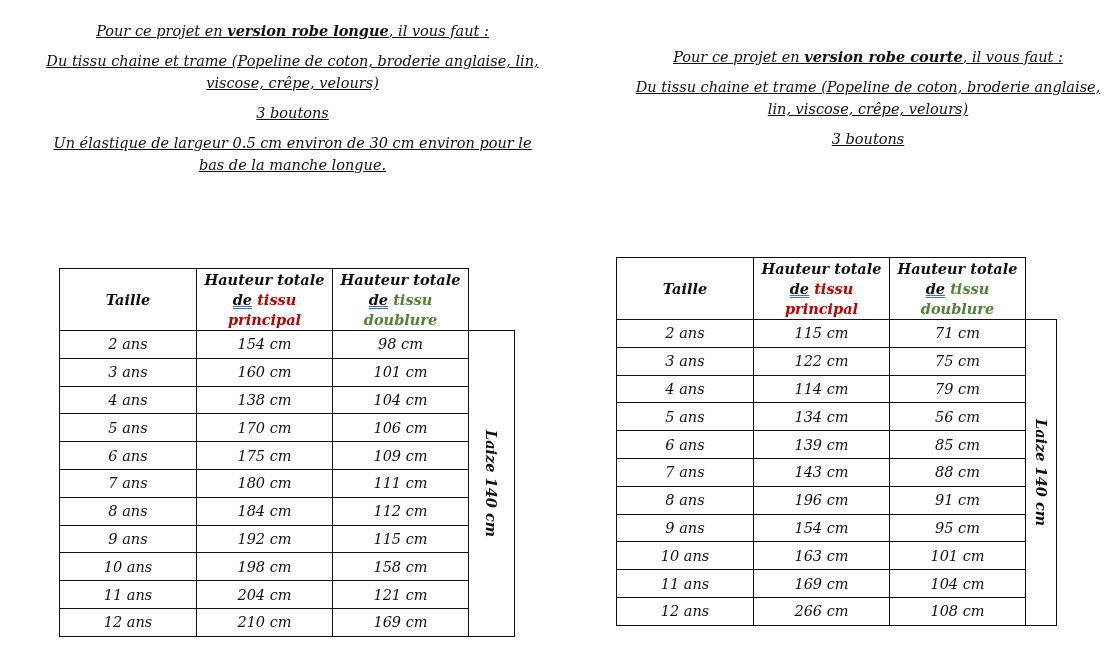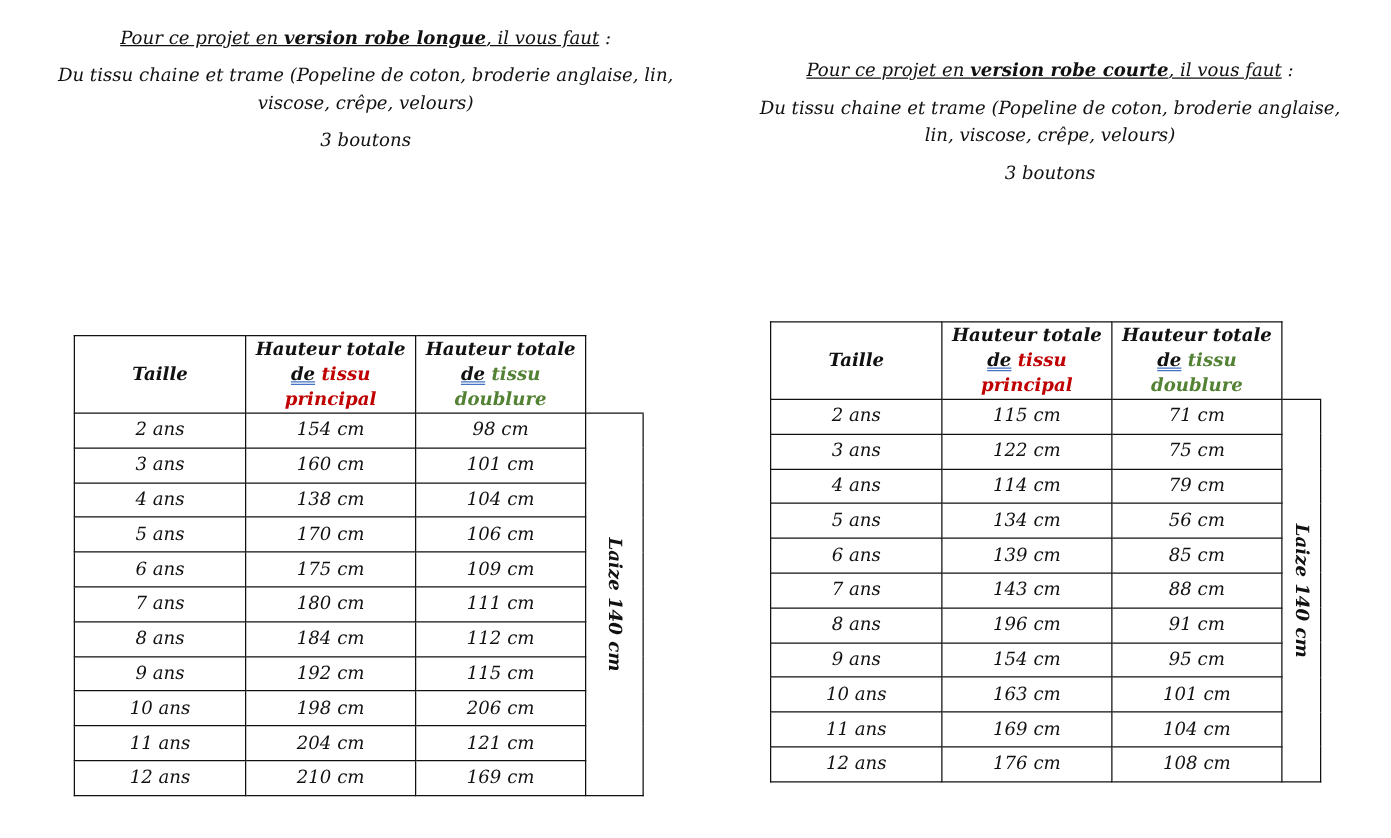--- a/index.html
+++ b/index.html
@@ -1,22 +1,22 @@
 <!DOCTYPE html>
 <html><head>
   <meta charset="utf-8">
   <style>
     html, body { margin: 0; padding: 0; background: #ffffff; }
     body {
       width: 1113px; height: 670px; position: relative; overflow: hidden;
       font-family: "DejaVu Serif", serif; font-style: italic; color: #111;
     }
-    .col { position: absolute; text-align: center; }
+    .col { position: absolute; text-align: center; text-decoration: underline; }
     #col-left { left: 40px; top: 20px; width: 505px; }
-    #col-right { left: 595px; top: 46px; width: 490px; }
+    #col-right { left: 623px; top: 46px; width: 490px; }
     .p { font-size: 14.5px; line-height: 22px; margin: 0 0 8px 0; }
     .title u { text-decoration: underline; }
     .title b { font-weight: bold; }
     table.sizes {
       position: absolute; border-collapse: collapse;
       font-size: 14.5px; table-layout: fixed;
     }
     table.sizes td, table.sizes th {
       border: 1.3px solid #111; text-align: center; padding: 0;
       font-weight: normal;
@@ -33,20 +33,21 @@
     #table-left { left: 59px; top: 268px; }
     #table-right { left: 616px; top: 257px; }
   </style>
 </head>
 <body>
 
 <div class="col" id="col-left">
   <p class="p title"><u><span>Pour ce projet en </span><b>version robe longue</b><span>, il vous faut</span></u><span> :</span></p>
   <p class="p">Du tissu chaine et trame (Popeline de coton, broderie anglaise, lin, viscose, crêpe, velours)</p>
   <p class="p">3 boutons</p>
+  <p class="p">Un élastique de largeur 0.5 cm environ de 30 cm environ pour le bas de la manche longue.</p>
 </div>
 
 <table class="sizes" id="table-left">
   <colgroup>
       <col style="width:137px">
       <col style="width:136px">
       <col style="width:136px">
       <col style="width:46px">
     </colgroup>
   <tbody>
@@ -97,21 +98,21 @@
         <td>112 cm</td>
       </tr>
       <tr style="height: 27.8px;">
         <td>9 ans</td>
         <td>192 cm</td>
         <td>115 cm</td>
       </tr>
       <tr style="height: 27.8px;">
         <td>10 ans</td>
         <td>198 cm</td>
-        <td>206 cm</td>
+        <td>158 cm</td>
       </tr>
       <tr style="height: 27.8px;">
         <td>11 ans</td>
         <td>204 cm</td>
         <td>121 cm</td>
       </tr>
       <tr style="height: 27.8px;">
         <td>12 ans</td>
         <td>210 cm</td>
         <td>169 cm</td>
@@ -189,17 +190,17 @@
         <td>163 cm</td>
         <td>101 cm</td>
       </tr>
       <tr style="height: 27.8px;">
         <td>11 ans</td>
         <td>169 cm</td>
         <td>104 cm</td>
       </tr>
       <tr style="height: 27.8px;">
         <td>12 ans</td>
-        <td>176 cm</td>
+        <td>266 cm</td>
         <td>108 cm</td>
       </tr>
     </tbody>
 </table>
 
 </body></html>

